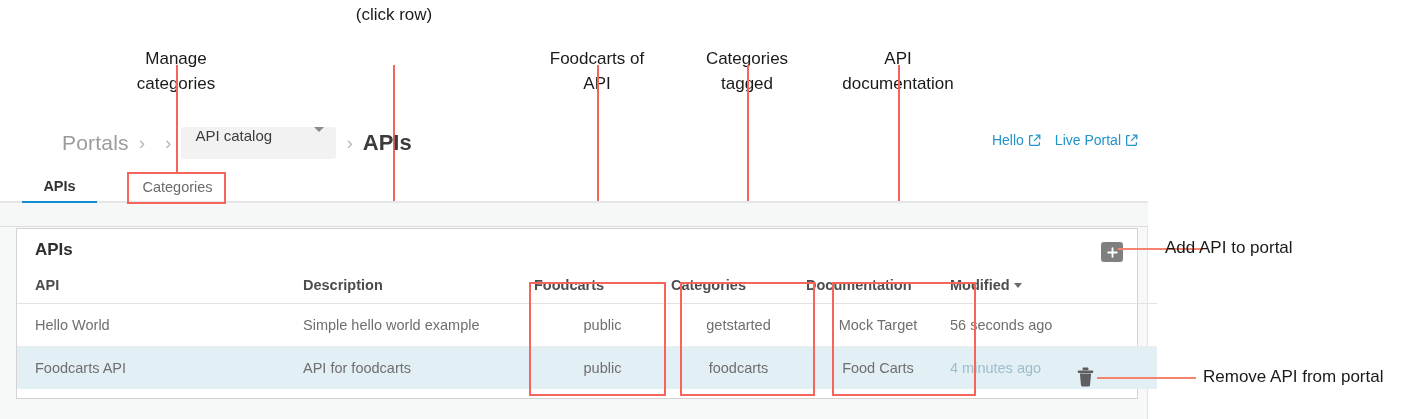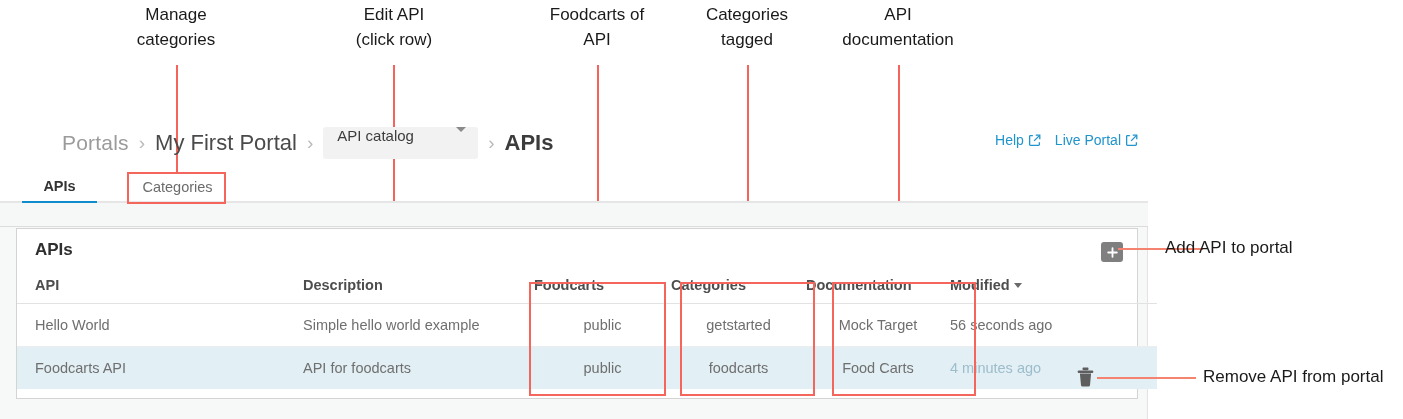--- a/index.html
+++ b/index.html
@@ -22,21 +22,21 @@
   
   .callout {
     position: absolute;
     text-align: center;
     font-size: 17px;
     line-height: 25px;
     color: #1a1a1a;
     font-family: "Liberation Sans", sans-serif;
     white-space: nowrap;
   }
-  .callout .l1 { display: block; }
+  .callout .l1 { display: block; margin-top: 44px; }
   .callout .l2 { display: block; }
 
   .leader {
     position: absolute;
     background: #f4645a;
     width: 1.6px;
   }
   .leader-h {
     position: absolute;
     background: #f4836f;
@@ -291,21 +291,20 @@
 </head>
 <body>
 
 <div id="screen">
 
   <div class="callout" style="left:106px; top:2px; width:140px;">
     <span class="l1">Manage</span>
     <span class="l2">categories</span>
   </div>
   <div class="callout" style="left:324px; top:2px; width:140px;">
-    <span class="l1">Edit API</span>
     <span class="l2">(click row)</span>
   </div>
   <div class="callout" style="left:527px; top:2px; width:140px;">
     <span class="l1">Foodcarts of</span>
     <span class="l2">API</span>
   </div>
   <div class="callout" style="left:677px; top:2px; width:140px;">
     <span class="l1">Categories</span>
     <span class="l2">tagged</span>
   </div>
@@ -316,33 +315,32 @@
 
   <div class="leader" style="left:176px; top:65px; height:107px;"></div>
   <div class="leader" style="left:393px; top:65px; height:311px;"></div>
   <div class="leader" style="left:597px; top:65px; height:217px;"></div>
   <div class="leader" style="left:747px; top:65px; height:217px;"></div>
   <div class="leader" style="left:898px; top:65px; height:217px;"></div>
 
   <div class="breadcrumb">
     <span class="bc-portals">Portals</span>
     <span class="bc-sep">›</span>
-    <span class="bc-myportal">My First Portal</span>
     <span class="bc-sep">›</span>
     <span class="bc-select">
       <span class="lbl">API catalog</span>
       <span class="caret"></span>
     </span>
     <span class="bc-sep">›</span>
     <span class="bc-apis">APIs</span>
   </div>
 
   <div class="toplinks">
     <span class="toplink">
-      <span>Help</span>
+      <span>Hello</span>
       <span class="ext-icon">
         <svg width="13" height="13" viewBox="0 0 16 16">
             <path d="M6 2H3a1 1 0 0 0-1 1v10a1 1 0 0 0 1 1h10a1 1 0 0 0 1-1v-3" fill="none" stroke="#2094cd" stroke-width="1.6"></path>
             <path d="M9.5 1.5H14.5V6.5" fill="none" stroke="#2094cd" stroke-width="1.6"></path>
             <path d="M14 2L7.5 8.5" fill="none" stroke="#2094cd" stroke-width="1.6"></path>
           </svg>
       </span>
     </span>
     <span class="toplink">
       <span>Live Portal</span>

